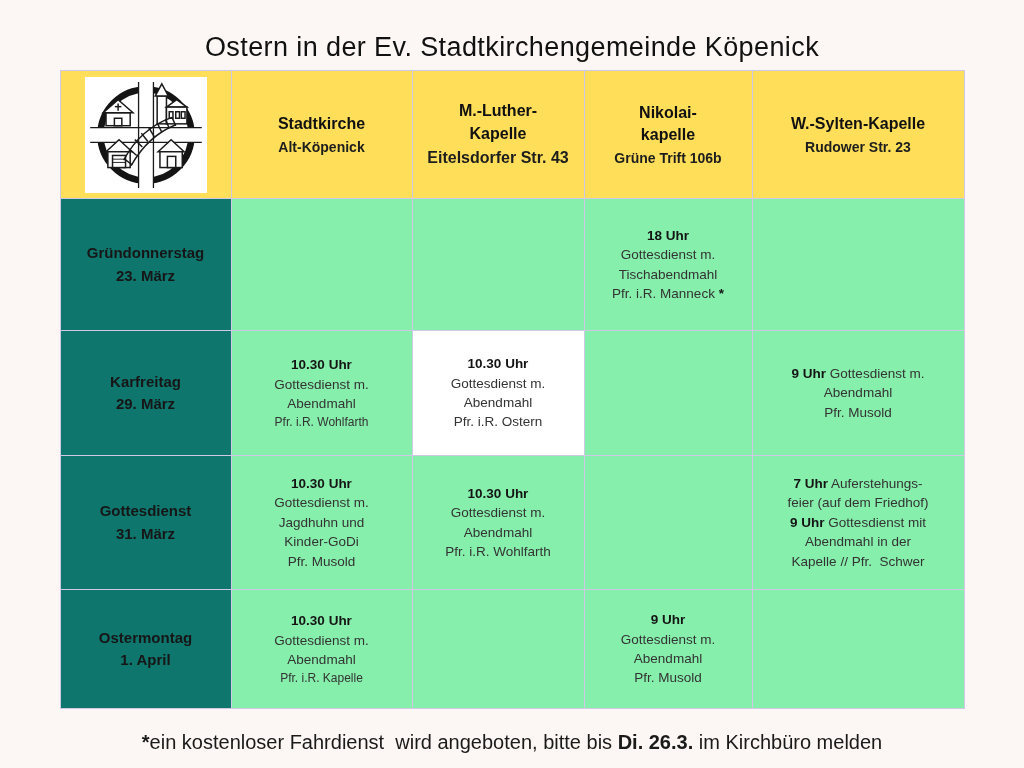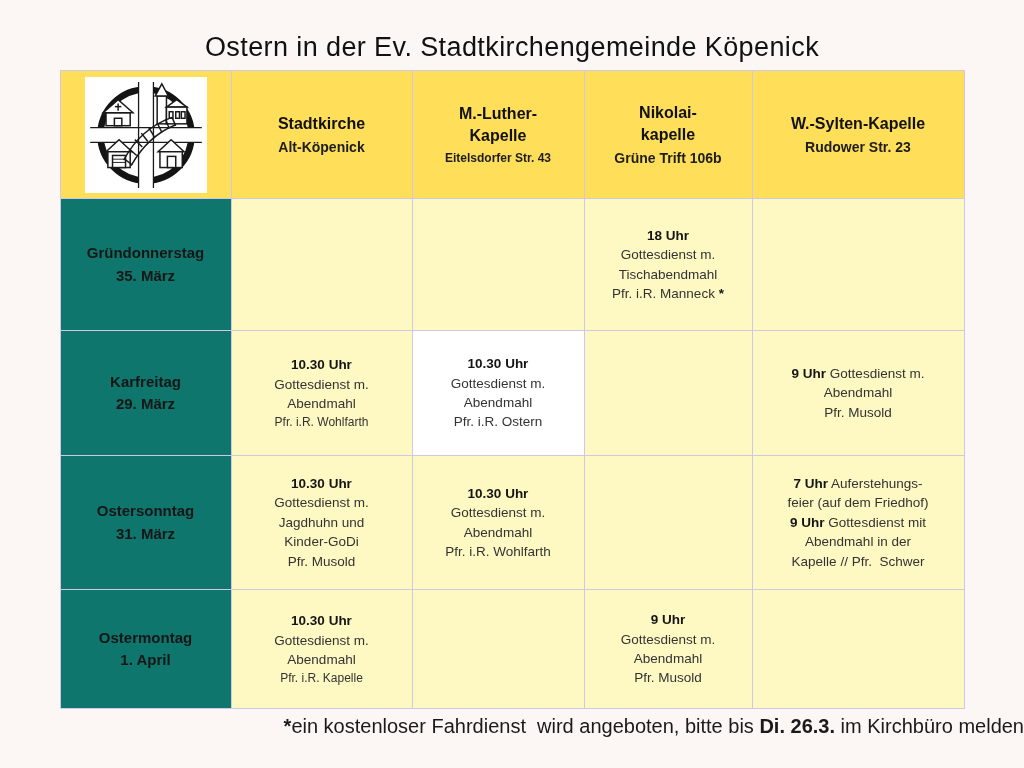--- a/index.html
+++ b/index.html
@@ -54,44 +54,44 @@
     color: #111111;
     line-height: 1.4;
     white-space: pre-line;
   }
   .loc-addr {
     font-size: 14px;
     color: #1d1d1d;
     margin-top: 3px;
     line-height: 1.3;
   }
-  .loc-addr.small { font-size: 12px; }
+  .loc-addr.small { font-size: 16px; }
   th.day-cell {
     background: #0f766e;
     font-size: 15px;
     font-weight: bold;
     color: #161616;
     line-height: 1.5;
   }
   td.service-cell {
-    background: #fef9c3;
+    background: #86efac;
     font-size: 13.5px;
     line-height: 1.44;
     color: #333333;
   }
   td.service-cell.cell-white { background: #ffffff; }
   td.service-cell .seg-bold {
     font-weight: bold;
     color: #141414;
   }
   td.service-cell .line { white-space: pre-wrap; }
   td.service-cell .line.small { font-size: 12px; }
   p.footnote {
-    margin: 6px 0 0 0;
-    text-align: right;
+    margin: 22px 0 0 0;
+    text-align: center;
     font-size: 20px;
     color: #1a1a1a;
     white-space: pre-wrap;
   }
   p.footnote .seg-bold { font-weight: bold; }
   svg .ln { stroke: #1a1a1a; fill: none; }
 </style>
 </head>
 <body>
 
@@ -184,21 +184,21 @@
         <th>
           <div class="loc-name">W.-Sylten-Kapelle</div>
           <div class="loc-addr">Rudower Str. 23</div>
         </th>
       </tr>
   </thead>
   <tbody>
       <tr style="height: 132px;">
         <th class="day-cell">
           <div>Gründonnerstag</div>
-          <div>35. März</div>
+          <div>23. März</div>
         </th>
         <td class="service-cell"></td>
         <td class="service-cell"></td>
         <td class="service-cell">
           <div class="line"><span class="seg-bold">18 Uhr</span></div>
           <div class="line"><span>Gottesdienst m.</span></div>
           <div class="line"><span>Tischabendmahl</span></div>
           <div class="line"><span>Pfr. i.R. Manneck </span><span class="seg-bold">*</span></div>
         </td>
         <td class="service-cell"></td>
@@ -222,21 +222,21 @@
         </td>
         <td class="service-cell"></td>
         <td class="service-cell">
           <div class="line"><span class="seg-bold">9 Uhr</span><span> Gottesdienst m.</span></div>
           <div class="line"><span>Abendmahl</span></div>
           <div class="line"><span>Pfr. Musold</span></div>
         </td>
       </tr>
       <tr style="height: 134px;">
         <th class="day-cell">
-          <div>Ostersonntag</div>
+          <div>Gottesdienst</div>
           <div>31. März</div>
         </th>
         <td class="service-cell">
           <div class="line"><span class="seg-bold">10.30 Uhr</span></div>
           <div class="line"><span>Gottesdienst m.</span></div>
           <div class="line"><span>Jagdhuhn und</span></div>
           <div class="line"><span>Kinder-GoDi</span></div>
           <div class="line"><span>Pfr. Musold</span></div>
         </td>
         <td class="service-cell">

